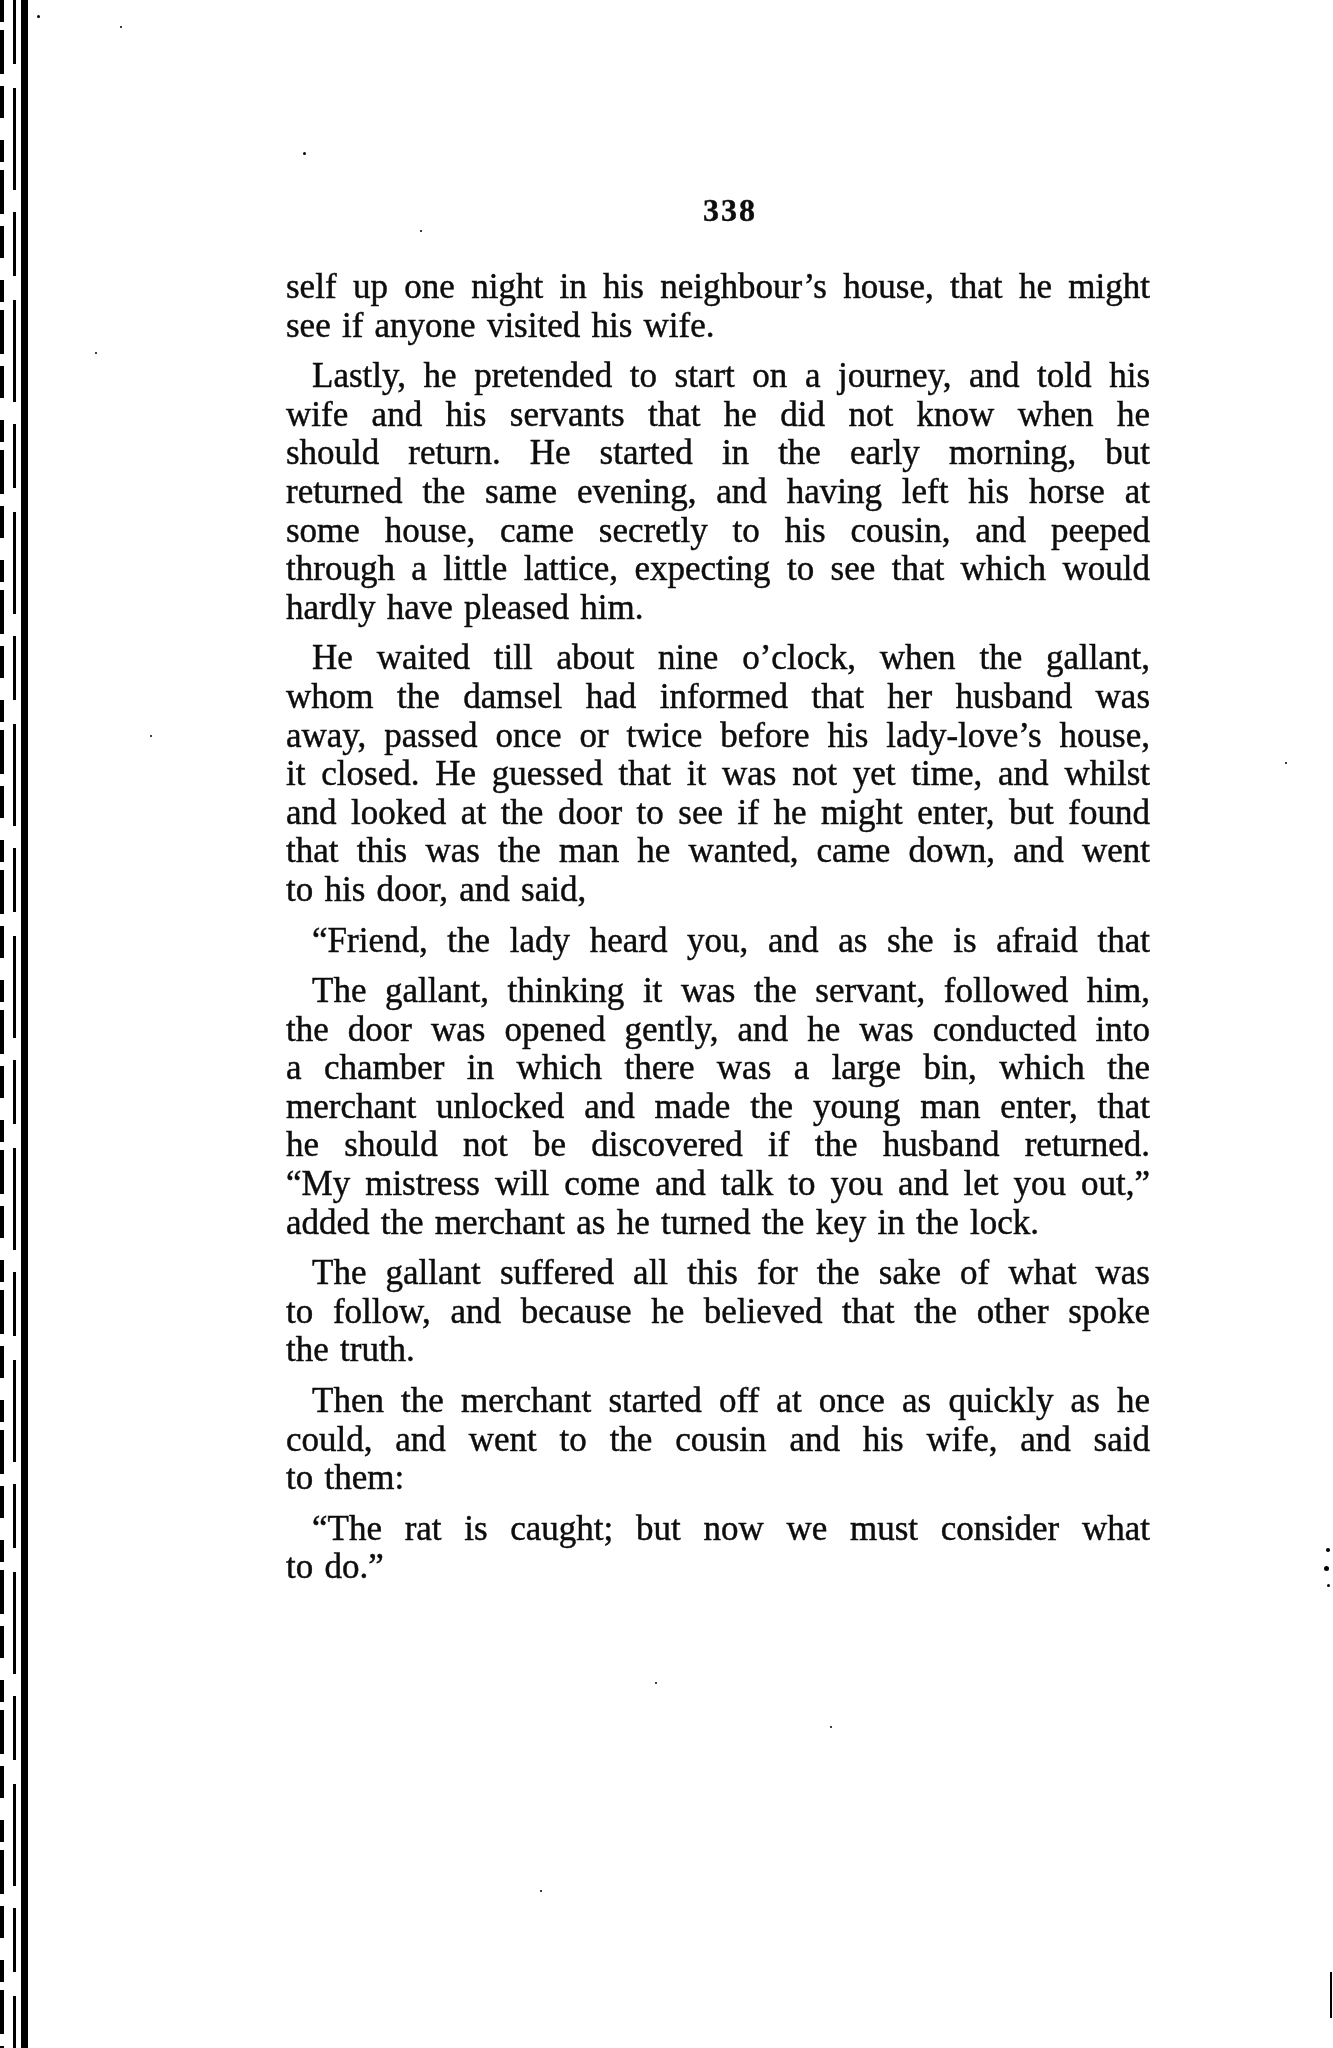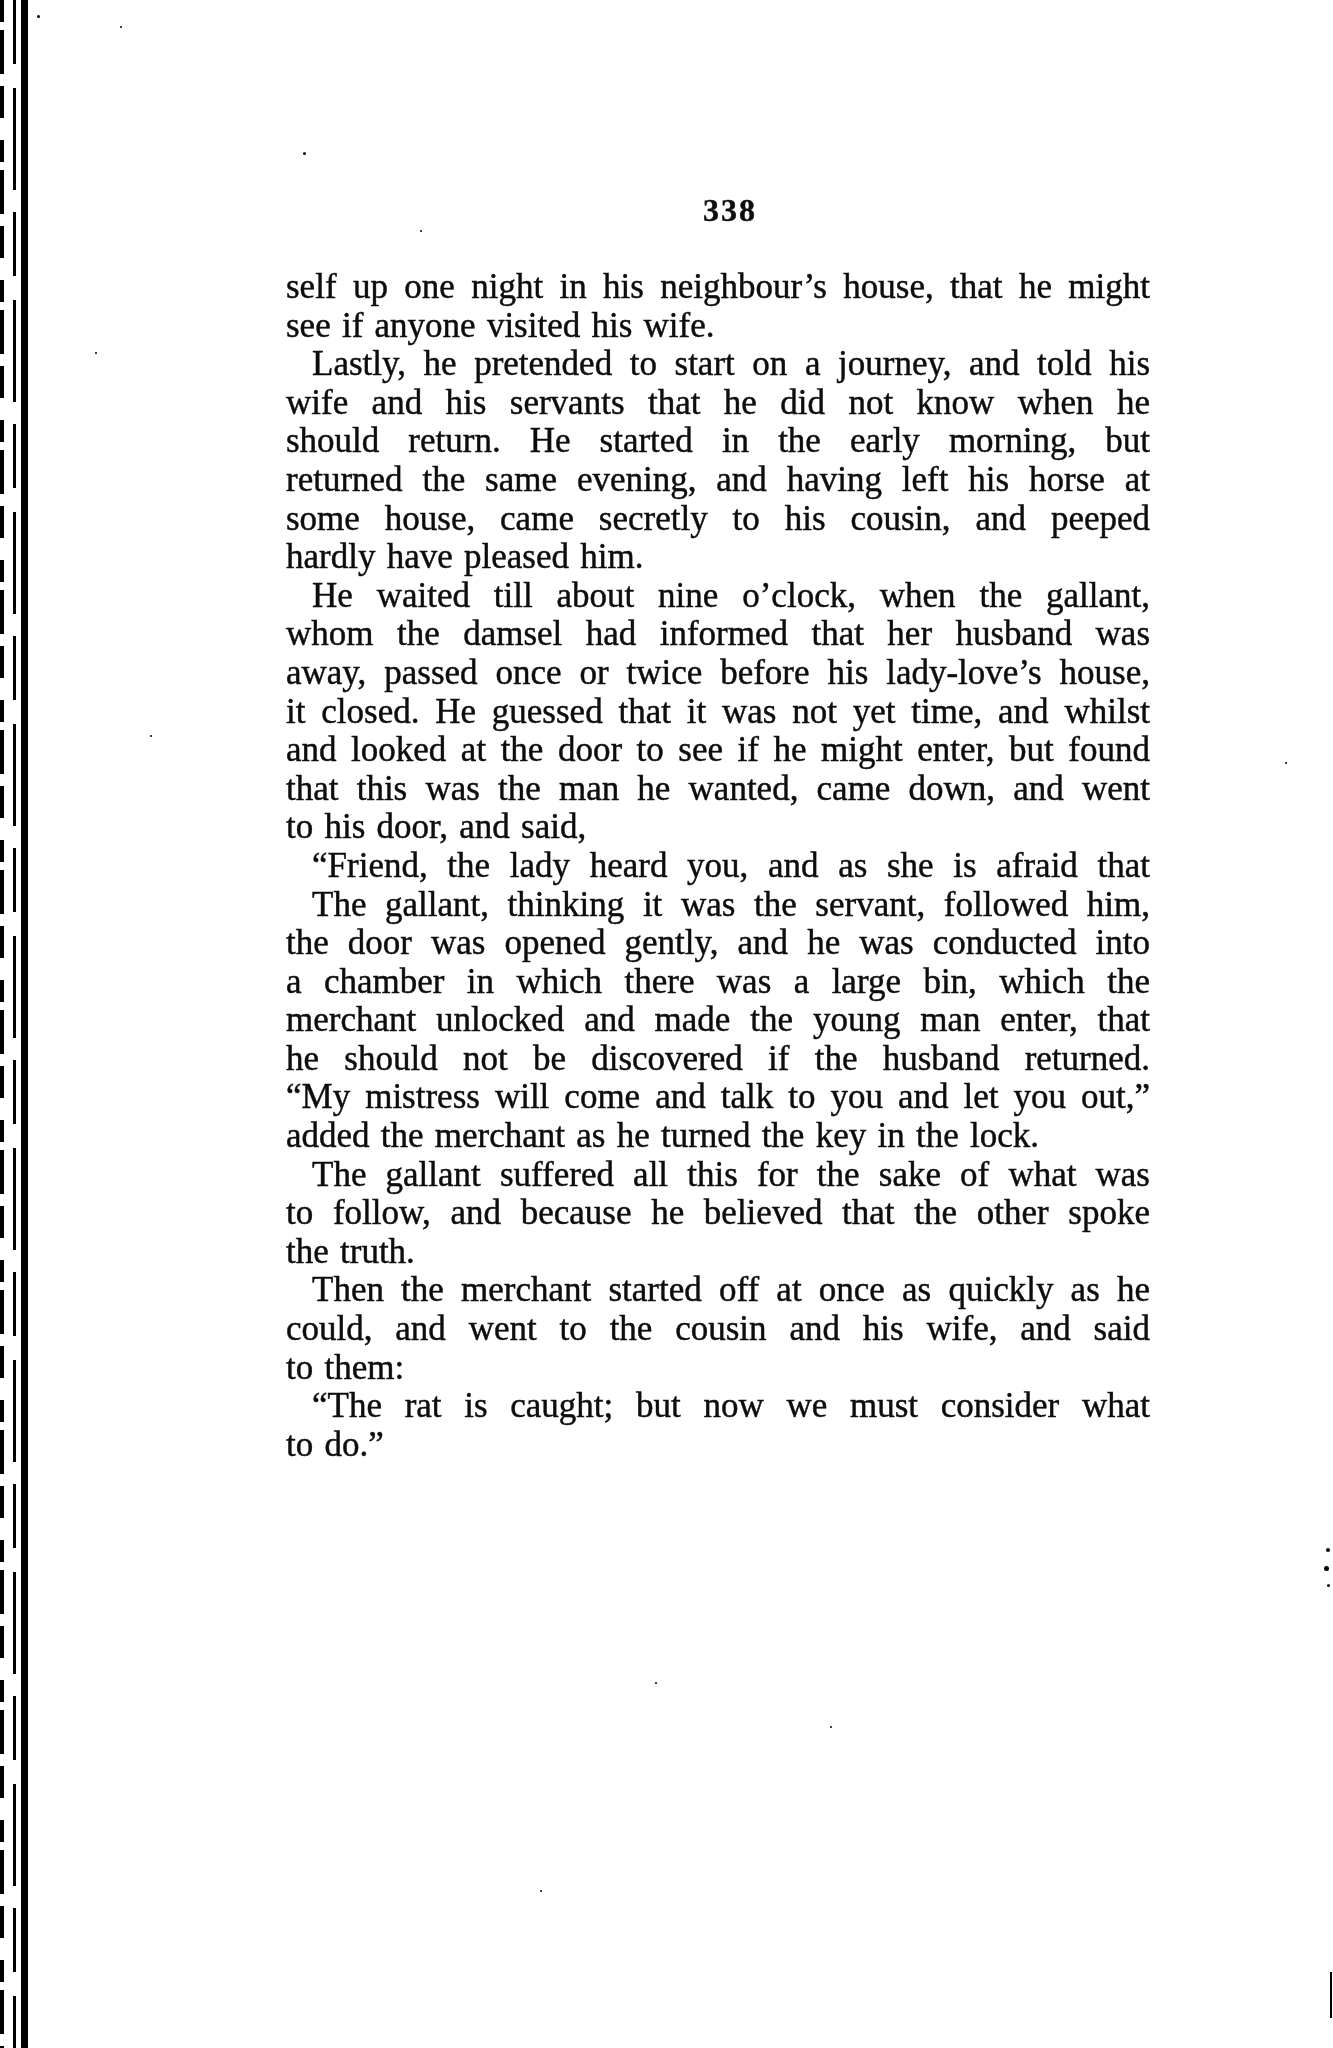--- a/index.html
+++ b/index.html
@@ -52,21 +52,21 @@
     left: 286px;
     top: 268px;
     width: 864px;
     font-size: 35px;
     line-height: 38.6px;
     word-spacing: 2.5px;
     -webkit-text-stroke: 0.45px currentColor;
   }
   .line { text-align: justify; text-align-last: left; }
   .line.just { text-align-last: justify; }
-  .line.indent { text-indent: 26px; }
+  .line.indent { text-indent: 26px; margin-top: 12px; }
   .speck {
     position: absolute;
     background: #000;
     border-radius: 50%;
   }
   .edge-tick {
     position: absolute;
     background: #000;
   }
 </style>
@@ -82,20 +82,21 @@
   <div class="page-number">338</div>
 
   <div class="text-block">
       <div class="line just">self up one night in his neighbour’s house, that he might</div>
       <div class="line">see if anyone visited his wife.</div>
       <div class="line indent just">Lastly, he pretended to start on a journey, and told his</div>
       <div class="line just">wife and his servants that he did not know when he</div>
       <div class="line just">should return. He started in the early morning, but</div>
       <div class="line just">returned the same evening, and having left his horse at</div>
       <div class="line just">some house, came secretly to his cousin, and peeped</div>
+      <div class="line just">through a little lattice, expecting to see that which would</div>
       <div class="line">hardly have pleased him.</div>
       <div class="line indent just">He waited till about nine o’clock, when the gallant,</div>
       <div class="line just">whom the damsel had informed that her husband was</div>
       <div class="line just">away, passed once or twice before his lady-love’s house,</div>
       <div class="line just">it closed. He guessed that it was not yet time, and whilst</div>
       <div class="line just">and looked at the door to see if he might enter, but found</div>
       <div class="line just">that this was the man he wanted, came down, and went</div>
       <div class="line">to his door, and said,</div>
       <div class="line indent just">“Friend, the lady heard you, and as she is afraid that</div>
       <div class="line indent just">The gallant, thinking it was the servant, followed him,</div>

